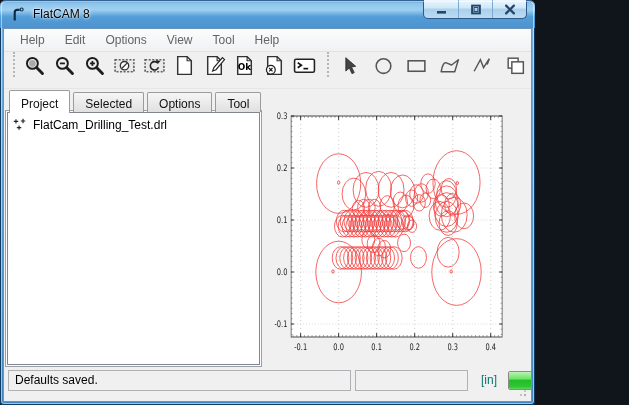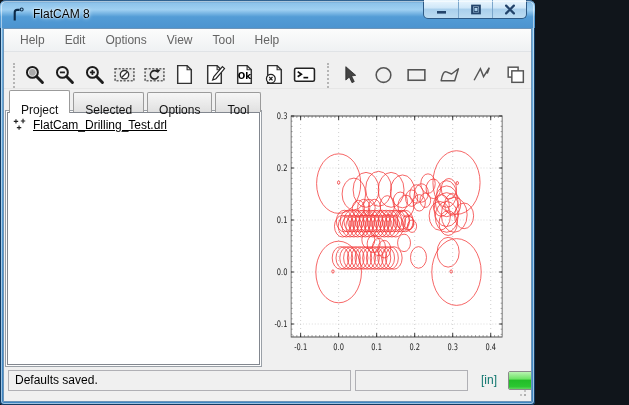--- a/index.html
+++ b/index.html
@@ -21,38 +21,38 @@
     background:linear-gradient(180deg,#ecf7fe 0%,#cfe7f8 45%,#a9cfec 50%,#bcdcf2 100%);}
   .cap-btn{width:34px;height:100%;display:flex;align-items:center;justify-content:center;
     border-left:1px solid #7ba7cc;}
   .cap-btn:first-child{border-left:none;}
   
   .client{position:absolute;left:3px;right:3px;top:28px;bottom:3px;background:#f0f0f0;
     border:1px solid #6d94b8;display:flex;flex-direction:column;overflow:hidden;}
   .menubar{height:23px;flex:none;background:linear-gradient(#fcfcfc,#eff1f3);
     border-bottom:1px solid #e0e3e6;display:flex;align-items:center;padding-left:6px;}
   .menu-item{padding:0 10px;font-size:12px;color:#646464;}
-  .toolbar{height:37px;flex:none;display:flex;align-items:flex-end;background:#f0f0f0;
+  .toolbar{height:37px;flex:none;display:flex;align-items:flex-start;background:#f0f0f0;
     border-bottom:1px solid #e6e6e6;}
   .tb-group{display:flex;align-items:center;gap:3px;}
   .handle{width:3px;height:25px;border-left:2px dotted #b5b5b5;margin:0 6px 0 9px;}
   .tbtn{width:27px;height:27px;display:flex;align-items:center;justify-content:center;border-radius:3px;}
   .tbtn svg{width:23px;height:23px;display:block;}
   .draw .tbtn{width:30px;}
   
   .tabrow{height:23px;flex:none;display:flex;align-items:flex-end;padding-left:5px;position:relative;z-index:3;}
-  .tab{height:20px;line-height:19px;padding:8px 11px;font-size:12px;color:#111;
+  .tab{height:20px;line-height:19px;padding:2px 11px;font-size:12px;color:#111;
     background:linear-gradient(#f6f6f6,#e0e0e0);border:1px solid #9b9b9b;border-bottom:none;
     border-radius:2px 2px 0 0;margin-right:3px;}
   .tab.active{background:#fff;height:23px;line-height:22px;margin-bottom:-1px;}
   
   .content{flex:1;position:relative;}
   .tree{position:absolute;left:3px;top:0;width:253px;bottom:6px;background:#fff;
     border:1px solid #82878f;box-shadow:0 0 0 1px #fdfdfd,0 0 0 2px #9aa0a7;}
-  .tree-item{display:flex;align-items:center;gap:6px;padding:4px 2px 0 4px;font-size:12px;color:#000;text-decoration:underline;}
+  .tree-item{display:flex;align-items:center;gap:6px;padding:4px 2px 0 4px;font-size:12px;color:#000;}
   .tree-item svg{width:15px;height:15px;flex:none;}
   .plot{position:absolute;left:259px;top:-2px;right:0;bottom:0;background:#f0f0f0;}
   .plot svg{position:absolute;left:0;top:0;width:100%;height:100%;}
   
   .statusbar{height:30px;flex:none;display:flex;align-items:center;gap:4px;padding:0 6px 12px 4px;position:relative;}
   .sfield{height:21px;border:1px solid #b0b0b5;background:#f0f0f0;font-size:12px;
     display:flex;align-items:center;padding:0 6px;color:#000;white-space:nowrap;overflow:hidden;}
   .sfield.msg{width:343px;flex:none;}
   .sfield.aux{width:113px;flex:none;}
   .units{font-size:12px;color:#0f766e;padding:0 7px 0 9px;}

